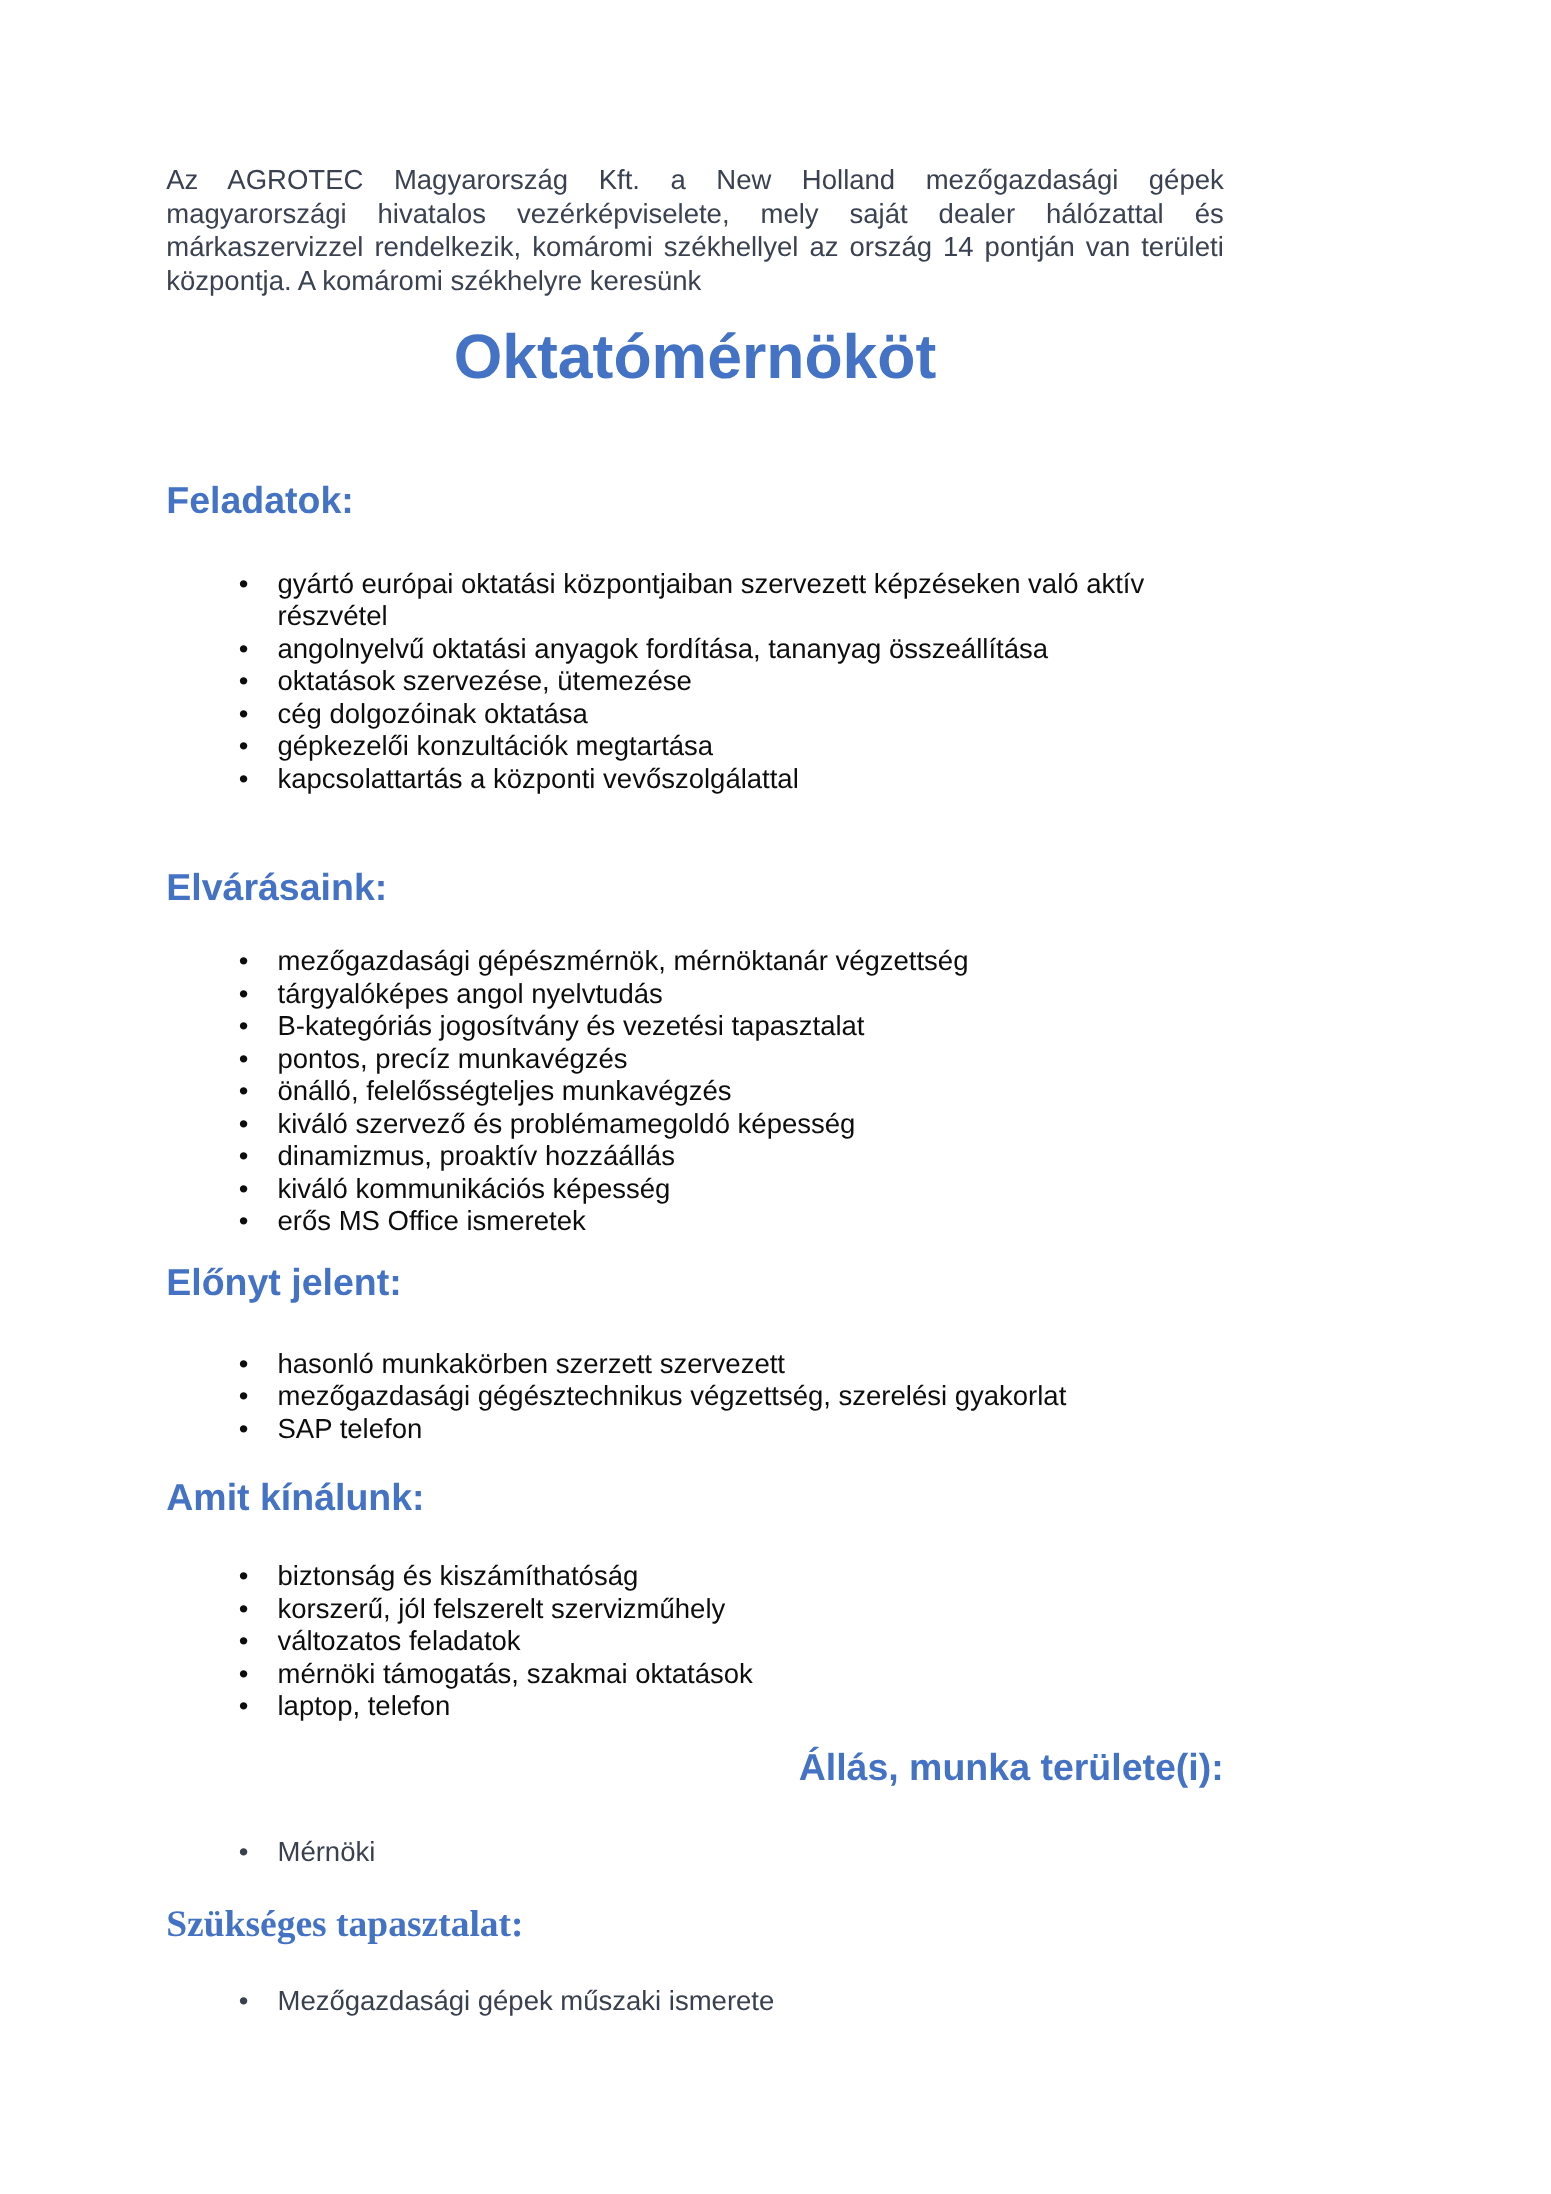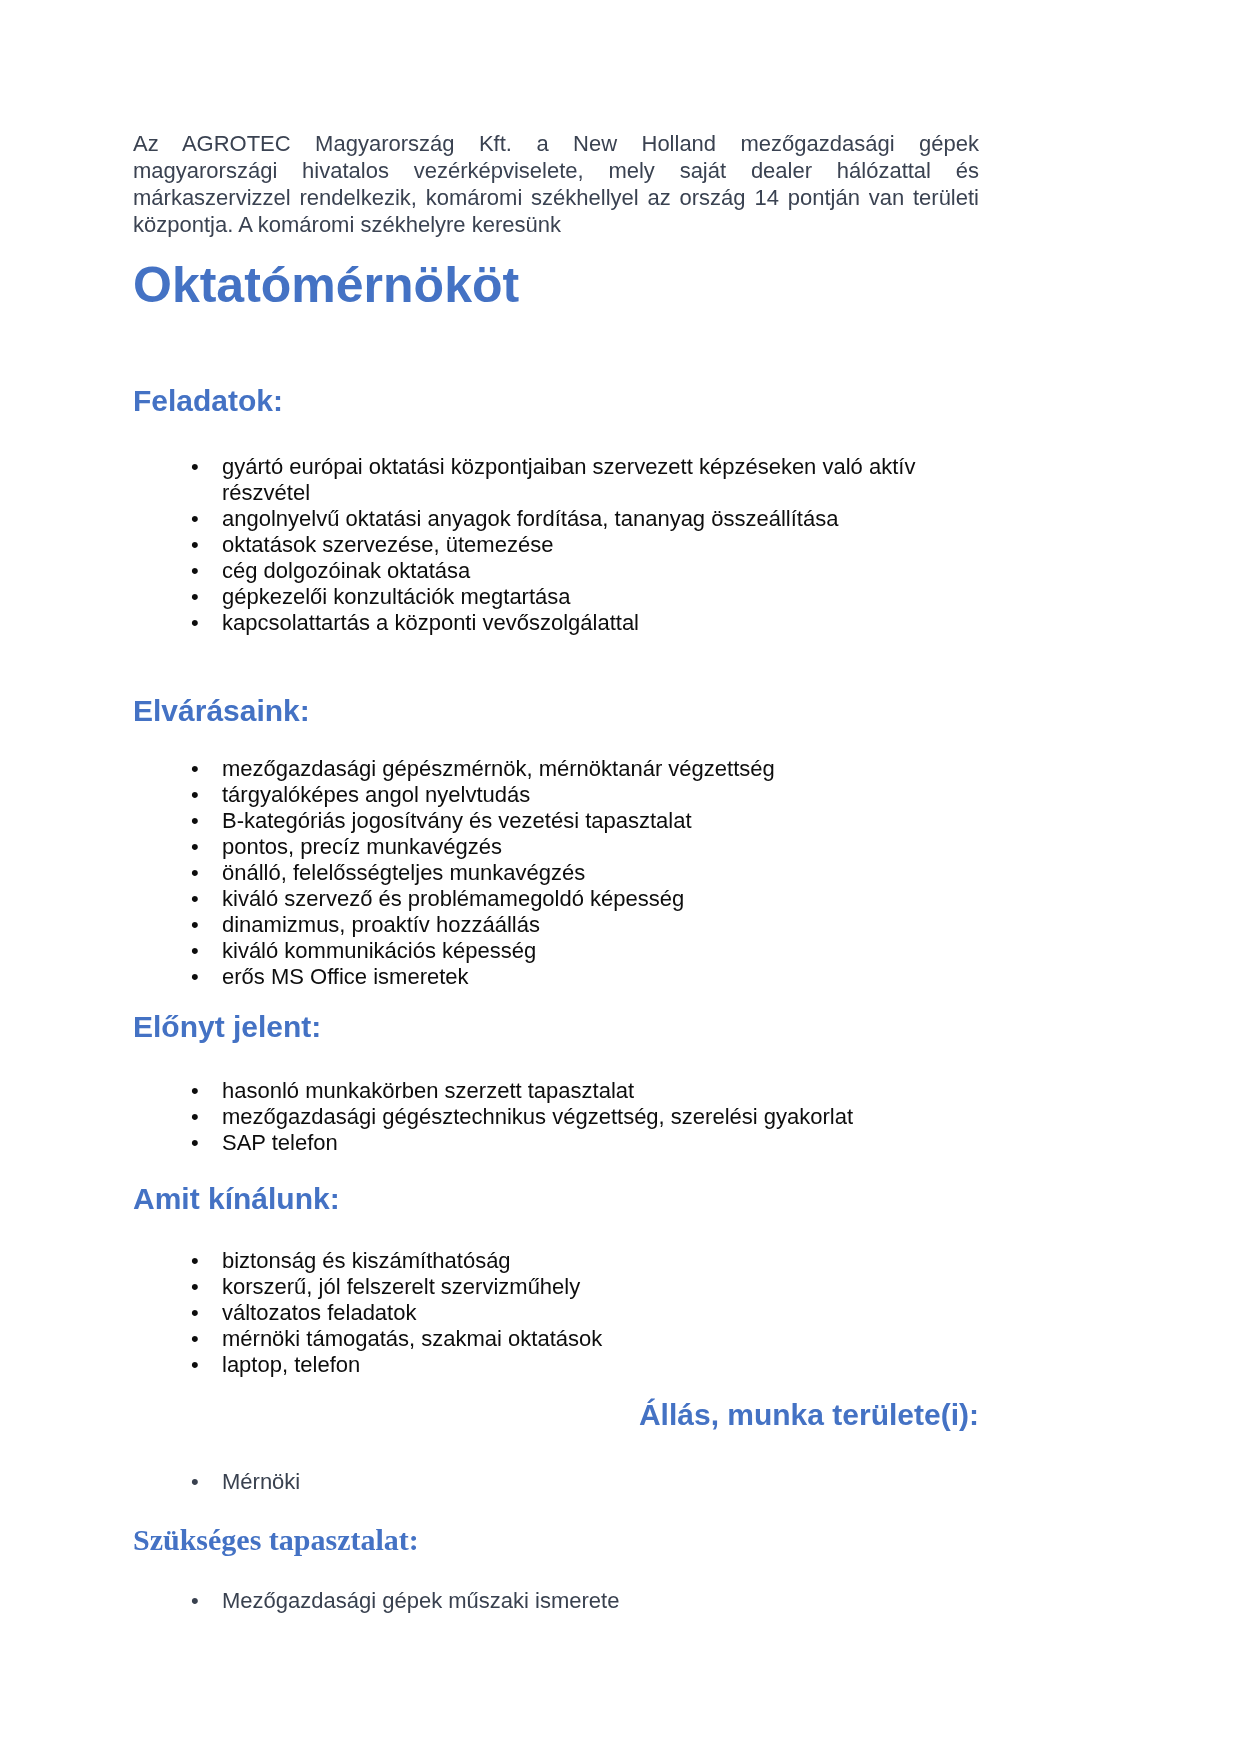--- a/index.html
+++ b/index.html
@@ -23,21 +23,21 @@
     font-size: 22px;
     line-height: 27px;
     text-align: justify;
     color: #3A4251;
   }
   .job-title {
     margin: 18px 0 0 0;
     font-size: 50px;
     line-height: 58px;
     font-weight: 700;
-    text-align: left;
+    text-align: center;
     color: #4472C4;
   }
   .sec-heading {
     margin: 0;
     font-size: 30px;
     line-height: 34px;
     font-weight: 700;
     color: #4472C4;
     letter-spacing: 0px;
   }
@@ -113,21 +113,21 @@
         <li class="bullet-item"><span class="dot"></span><span class="txt">dinamizmus, proaktív hozzáállás</span></li>
         <li class="bullet-item"><span class="dot"></span><span class="txt">kiváló kommunikációs képesség</span></li>
         <li class="bullet-item"><span class="dot"></span><span class="txt">erős MS Office ismeretek</span></li>
       </ul>
   </section>
 
   <section class="doc-section sec-3">
     <h2 class="sec-heading">Előnyt jelent:</h2>
     <ul class="bullets black">
 
-    <li class="bullet-item"><span class="dot"></span><span class="txt">hasonló munkakörben szerzett tapasztalat</span></li>
+    <li class="bullet-item"><span class="dot"></span><span class="txt">hasonló munkakörben szerzett szervezett</span></li>
         <li class="bullet-item"><span class="dot"></span><span class="txt">mezőgazdasági gégésztechnikus végzettség, szerelési gyakorlat</span></li>
         <li class="bullet-item"><span class="dot"></span><span class="txt">SAP telefon</span></li>
       </ul>
   </section>
 
   <section class="doc-section sec-4">
     <h2 class="sec-heading">Amit kínálunk:</h2>
     <ul class="bullets black">
 
     <li class="bullet-item"><span class="dot"></span><span class="txt">biztonság és kiszámíthatóság</span></li>

